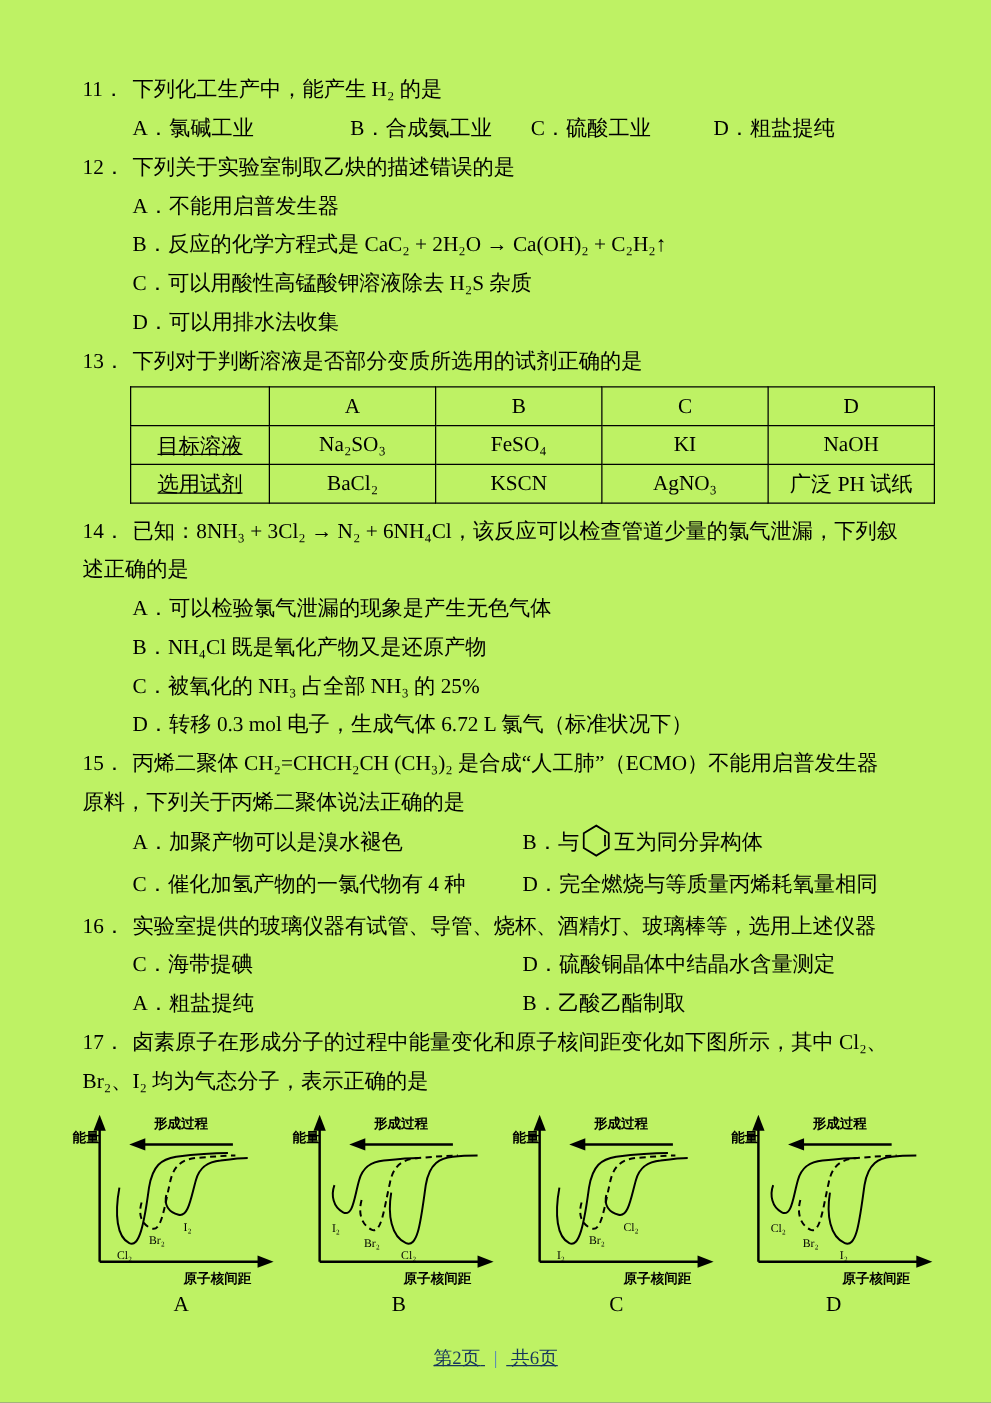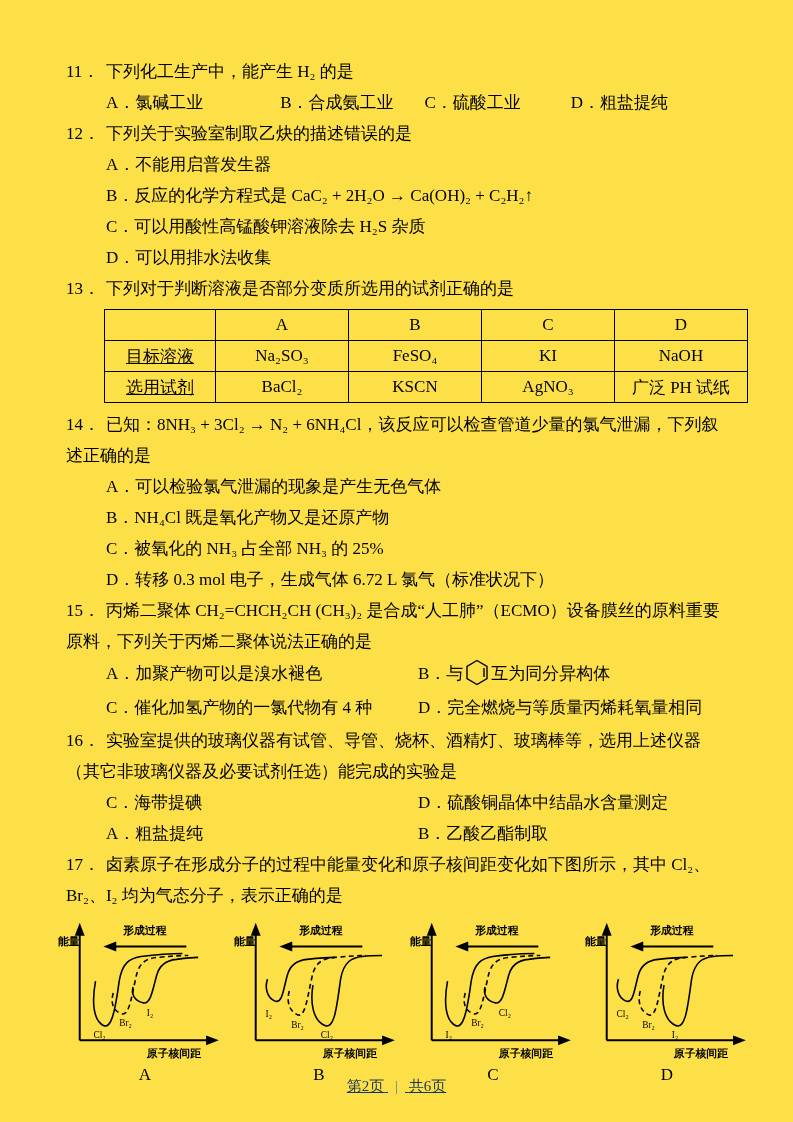--- a/index.html
+++ b/index.html
@@ -1,17 +1,17 @@
 <!DOCTYPE html>
 <html><head>
 <meta charset="utf-8">
 <style>
   html,body{margin:0;padding:0;background:#888;}
   .page{
-    width:793px;height:1122px;background:#fde047;position:relative;
+    width:793px;height:1122px;background:#bef264;position:relative;
     font-family:"Liberation Serif","DejaVu Serif","DejaVu Sans",serif;
     color:#000;font-size:17px;overflow:hidden;margin:0 auto;
   }
   .content{padding:56px 36px 0 66px;}
   .line{height:31px;line-height:31px;white-space:nowrap;}
   .stem .qnum{display:inline-block;min-width:40px;}
   .opt{padding-left:40px;}
   .opts-inline{padding-left:40px;}
   .opts-inline span{display:inline-block;}
   .w-a{width:170px;} .w-b{width:140px;} .w-c{width:142px;}
@@ -88,38 +88,37 @@
     <div>
       <div class="line stem"><span class="qnum">14．</span><span>已知：8NH₃ + 3Cl₂ → N₂ + 6NH₄Cl，该反应可以检查管道少量的氯气泄漏，下列叙</span></div>
       <div class="line">述正确的是</div>
       <div class="line opt">A．可以检验氯气泄漏的现象是产生无色气体</div>
       <div class="line opt">B．NH₄Cl 既是氧化产物又是还原产物</div>
       <div class="line opt">C．被氧化的 NH₃ 占全部 NH₃ 的 25%</div>
       <div class="line opt">D．转移 0.3 mol 电子，生成气体 6.72 L 氯气（标准状况下）</div>
     </div>
 
     <div>
-      <div class="line stem"><span class="qnum">15．</span><span>丙烯二聚体 CH₂=CHCH₂CH (CH₃)₂ 是合成“人工肺”（ECMO）设备膜丝的原料重要</span></div>
+      <div class="line stem"><span class="qnum">15．</span><span>丙烯二聚体 CH₂=CHCH₂CH (CH₃)₂ 是合成“人工肺”（ECMO）不能用启普发生器</span></div>
       <div class="line">原料，下列关于丙烯二聚体说法正确的是</div>
       <div class="tworow">
         <div class="colL">A．加聚产物可以是溴水褪色</div>
         <div class="colR"><span>B．与</span><span class="hexwrap"><svg width="26" height="27" viewBox="0 0 26 27">
                 <polygon points="13,1.5 23,7.5 23,19.5 13,25.5 3,19.5 3,7.5" fill="none" stroke="#000" stroke-width="1.4"></polygon>
                 <line x1="20" y1="9" x2="20" y2="18" stroke="#000" stroke-width="1.4"></line>
               </svg></span><span>互为同分异构体</span></div>
       </div>
       <div class="tworow">
         <div class="colL">C．催化加氢产物的一氯代物有 4 种</div>
         <div class="colR">D．完全燃烧与等质量丙烯耗氧量相同</div>
       </div>
     </div>
 
     <div>
       <div class="line stem"><span class="qnum">16．</span><span>实验室提供的玻璃仪器有试管、导管、烧杯、酒精灯、玻璃棒等，选用上述仪器</span></div>
-      <div class="line">（其它非玻璃仪器及必要试剂任选）能完成的实验是</div>
       <div class="tworow" style="height:31px;line-height:31px;">
         <div class="colL">C．海带提碘</div>
         <div class="colR">D．硫酸铜晶体中结晶水含量测定</div>
       </div>
       <div class="tworow" style="height:31px;line-height:31px;">
         <div class="colL">A．粗盐提纯</div>
         <div class="colR">B．乙酸乙酯制取</div>
       </div>
     </div>
 

